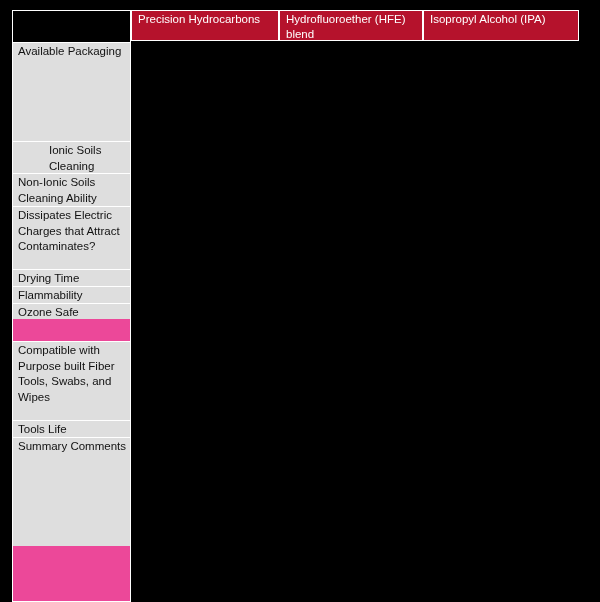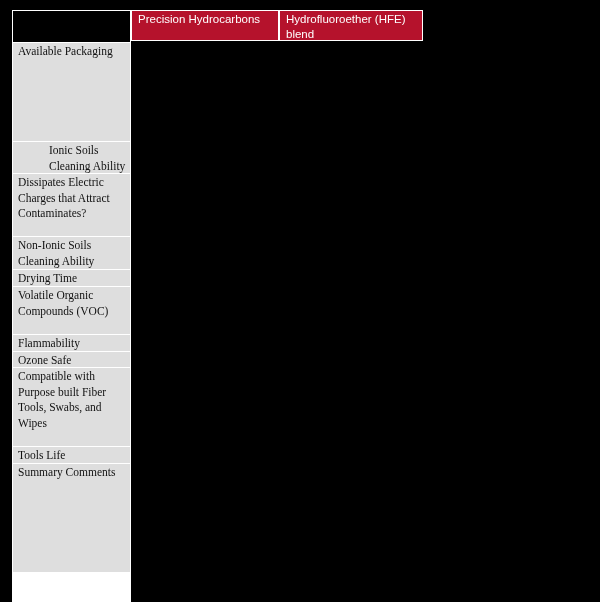--- a/index.html
+++ b/index.html
@@ -65,26 +65,25 @@
     left: 0;
     top: 33px;
     width: 567px;
     height: 547px;
   }
   .label-column {
     position: absolute;
     left: 0;
     top: 0;
     width: 119px;
-    background: #ffffff;
+    background: #ec4899;
     border-left: 1px solid #ffffff;
     border-right: 1px solid #ffffff;
     border-bottom: 1px solid #ffffff;
     box-sizing: border-box;
-    font-family: Liberation Serif, serif;
   }
   .data-column {
     position: absolute;
     left: 119px;
     top: 0;
     width: 448px;
     height: 547px;
     background: #000000;
   }
 
@@ -108,33 +107,33 @@
 </style>
 </head>
 <body>
 
 <div id="comparison-table">
 
   <div class="header-row">
     <div class="corner-cell"></div>
     <div class="header-cell col1">Precision Hydrocarbons</div>
     <div class="header-cell col2">Hydrofluoroether (HFE) blend</div>
+    <div class="header-cell col3">Isopropyl Alcohol (IPA)</div>
   </div>
 
   <div class="table-body">
     <div class="label-column" id="label-column" style="height: 559px;">
         <div class="label-cell" style="height: 98px;">Available Packaging</div>
         <div class="label-cell" style="height: 32px; padding-left: 36px;">Ionic Soils Cleaning Ability</div>
+        <div class="label-cell" style="height: 33px;">Non-Ionic Soils Cleaning Ability</div>
         <div class="label-cell" style="height: 63px;">Dissipates Electric Charges that Attract Contaminates?</div>
-        <div class="label-cell" style="height: 33px;">Non-Ionic Soils Cleaning Ability</div>
         <div class="label-cell" style="height: 17px;">Drying Time</div>
-        <div class="label-cell" style="height: 48px;">Volatile Organic Compounds (VOC)</div>
         <div class="label-cell" style="height: 17px;">Flammability</div>
         <div class="label-cell" style="height: 16px;">Ozone Safe</div>
-        <div class="label-cell" style="height: 79px;">Compatible with Purpose built Fiber Tools, Swabs, and Wipes</div>
+        <div class="label-cell" style="height: 79px; margin-top: 22px;">Compatible with Purpose built Fiber Tools, Swabs, and Wipes</div>
         <div class="label-cell" style="height: 17px;">Tools Life</div>
         <div class="label-cell" style="height: 109px;">Summary Comments</div>
       </div>
     <div class="data-column" id="data-column">
         <div class="data-row" style="height: 98px;">
           <div></div>
           <div></div>
           <div></div>
         </div>
         <div class="data-row" style="height: 32px;">

